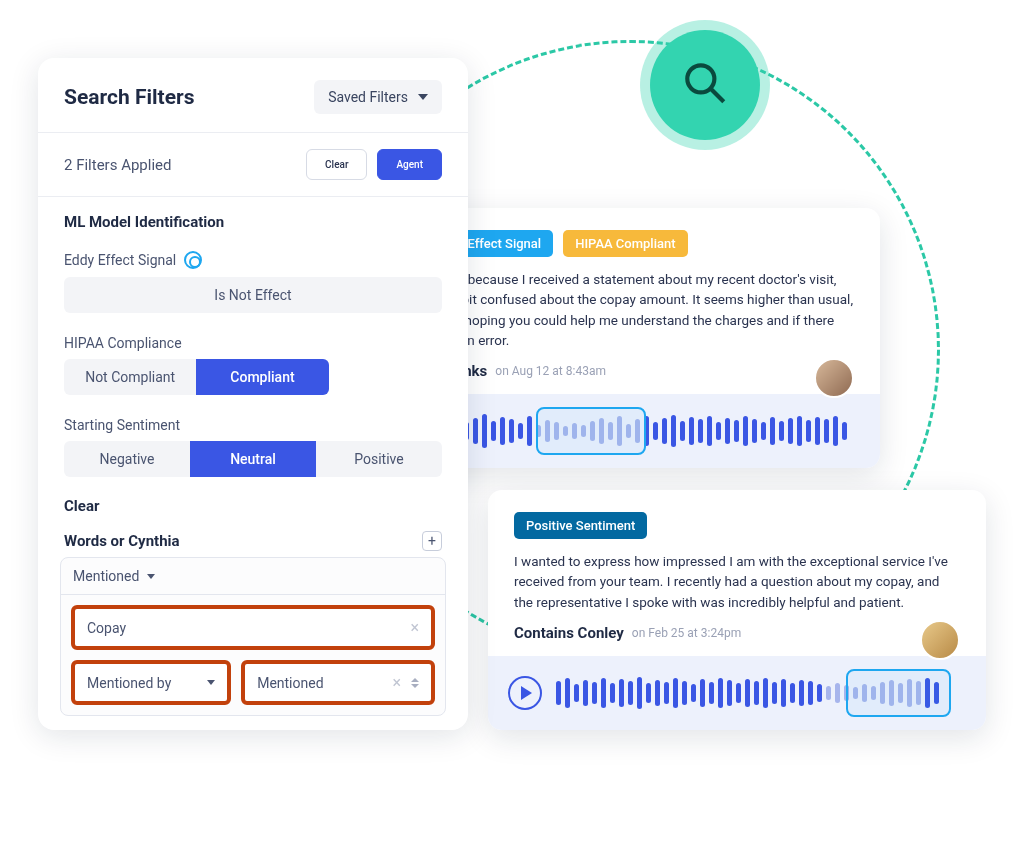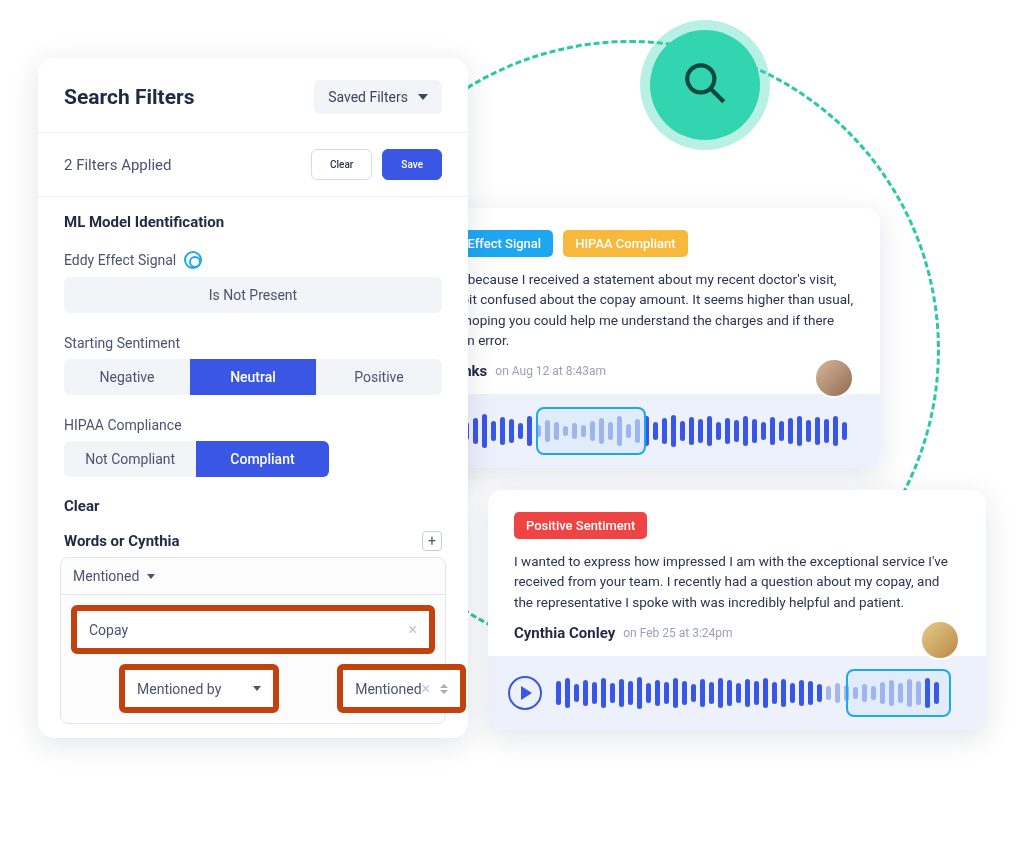--- a/index.html
+++ b/index.html
@@ -103,48 +103,48 @@
   }
 
   .phrase-group { margin: 0 22px; border: 1px solid #e3e6ee; border-radius: 8px; background:#fcfcfd; }
   .phrase-head {
     padding: 10px 12px; font-size: 14px; color: #4a5470; border-bottom:1px solid #e3e6ee;
     display:flex; align-items:center; gap:8px; cursor:pointer;
   }
   .mini-chev-down { border-style: solid; border-width: 5px 4px 0 4px; border-color: #4a5470 transparent transparent transparent; }
   .phrase-body { padding: 10px; display:flex; flex-direction:column; gap:10px; }
   .pill-input {
-    border:6px solid #c2410c; border-radius:6px; background:#fff;
+    border:4px solid #c2410c; border-radius:6px; background:#fff;
     padding: 9px 12px; font-size:14px; color:#4a5470;
     display:flex; justify-content:space-between; align-items:center;
   }
   .ghost-x { color:#c0c5d2; font-size:16px; cursor:pointer; }
   .pill-row { display:flex; gap:10px; }
-  .pill-row .pill-input { flex:1;margin-left:48px; }
+  .pill-row .pill-input { flex:1; }
   .sort-arrows { display:flex; flex-direction:column; gap:2px; margin-left:4px;}
   .sort-arrows .up { border-style:solid; border-width:0 4px 4px 4px; border-color:transparent transparent #a8aec0 transparent;}
   .sort-arrows .down { border-style:solid; border-width:4px 4px 0 4px; border-color:#a8aec0 transparent transparent transparent;}
 
   
   .call-card {
     position: absolute;
     background: #fff;
     border-radius: 14px;
     box-shadow: 0 8px 30px rgba(20,30,60,0.12);
     z-index: 2;
     overflow: hidden;
   }
   .card1 { left: 378px; top: 208px; width: 502px; }
   .card2 { left: 488px; top: 490px; width: 498px; }
   .card-body { padding: 22px 26px 14px 26px; position:relative; }
   .tags { display:flex; gap:10px; margin-bottom:12px; flex-wrap:wrap; }
   .tag { padding: 6px 12px; border-radius: 5px; font-size: 13px; font-weight:500; display:flex; align-items:center; gap:6px;}
   .tag-blue { background:#1ea7f0; color:#fff; }
   .tag-yellow { background:#f7b93b; color:#fff; }
-  .tag-teal { background:#ef4444; color:#fff;text-align:right; }
+  .tag-teal { background:#0369a1; color:#fff;text-align:right; }
   .tag .signal-icon-white { width:14px; height:14px; border-radius:50%; border:2px solid #fff; position:relative;}
   .tag .signal-icon-white::after{content:"";position:absolute;left:2px;top:2px;width:6px;height:6px;border-radius:50%;border:2px solid #fff;}
   .transcript { font-size: 13.5px; color:#2b3450; line-height:1.5; margin-bottom:12px; }
   .caller-row { display:flex; align-items:center; gap:8px; }
   .caller-name { font-size:15px; font-weight:700; color:#1f2a44; }
   .caller-time { font-size:12px; color:#9aa1b5; }
   .avatar {
     position:absolute; right:26px; bottom:-4px; width:40px; height:40px; border-radius:50%;
     background: linear-gradient(135deg,#d7b89a,#8f6a52); border:2px solid #fff;
   }
@@ -187,50 +187,50 @@
     <div class="saved-filters">
       <span>Saved Filters</span>
       <span class="chev-down"></span>
     </div>
   </div>
 
   <div class="fp-actions">
     <div class="fp-applied">2 Filters Applied</div>
     <div class="fp-btns">
       <div class="btn btn-outline">Clear</div>
-      <div class="btn btn-primary">Save</div>
+      <div class="btn btn-primary">Agent</div>
     </div>
   </div>
 
   <div class="fp-section-head">ML Model Identification</div>
 
   <div class="fp-row">
     <div class="fp-label">
       <span>Eddy Effect Signal</span>
       <span class="signal-icon"></span>
     </div>
     <div class="seg-group">
-      <div class="seg-item">Is Not Present</div>
+      <div class="seg-item">Is Not Effect</div>
+    </div>
+  </div>
+
+  <div class="fp-row">
+    <div class="fp-label">HIPAA Compliance</div>
+    <div class="seg-group" style="width:70%;">
+      <div class="seg-item">Not Compliant</div>
+      <div class="seg-item active">Compliant</div>
     </div>
   </div>
 
   <div class="fp-row">
     <div class="fp-label">Starting Sentiment</div>
     <div class="seg-group">
       <div class="seg-item">Negative</div>
       <div class="seg-item active">Neutral</div>
       <div class="seg-item">Positive</div>
-    </div>
-  </div>
-
-  <div class="fp-row">
-    <div class="fp-label">HIPAA Compliance</div>
-    <div class="seg-group" style="width:70%;">
-      <div class="seg-item">Not Compliant</div>
-      <div class="seg-item active">Compliant</div>
     </div>
   </div>
 
   <div class="fp-field-label">
     <span>Clear</span>
   </div>
 
   <div class="fp-field-label">
     <span>Words or Cynthia</span>
     <span class="add-plus">+</span>
@@ -344,21 +344,21 @@
 
 <div class="call-card card2">
   <div class="card-body">
     <div class="tags">
       <div class="tag tag-teal">
         <span>Positive Sentiment</span>
       </div>
     </div>
     <div class="transcript">I wanted to express how impressed I am with the exceptional service I've received from your team. I recently had a question about my copay, and the representative I spoke with was incredibly helpful and patient.</div>
     <div class="caller-row">
-      <span class="caller-name">Cynthia Conley</span>
+      <span class="caller-name">Contains Conley</span>
       <span class="caller-time">on Feb 25 at 3:24pm</span>
     </div>
     <div class="avatar a2"></div>
   </div>
   <div class="wave-zone">
     <div class="play-btn">
       <span class="play-tri"></span>
     </div>
     <div class="wave" id="wave2">
 

